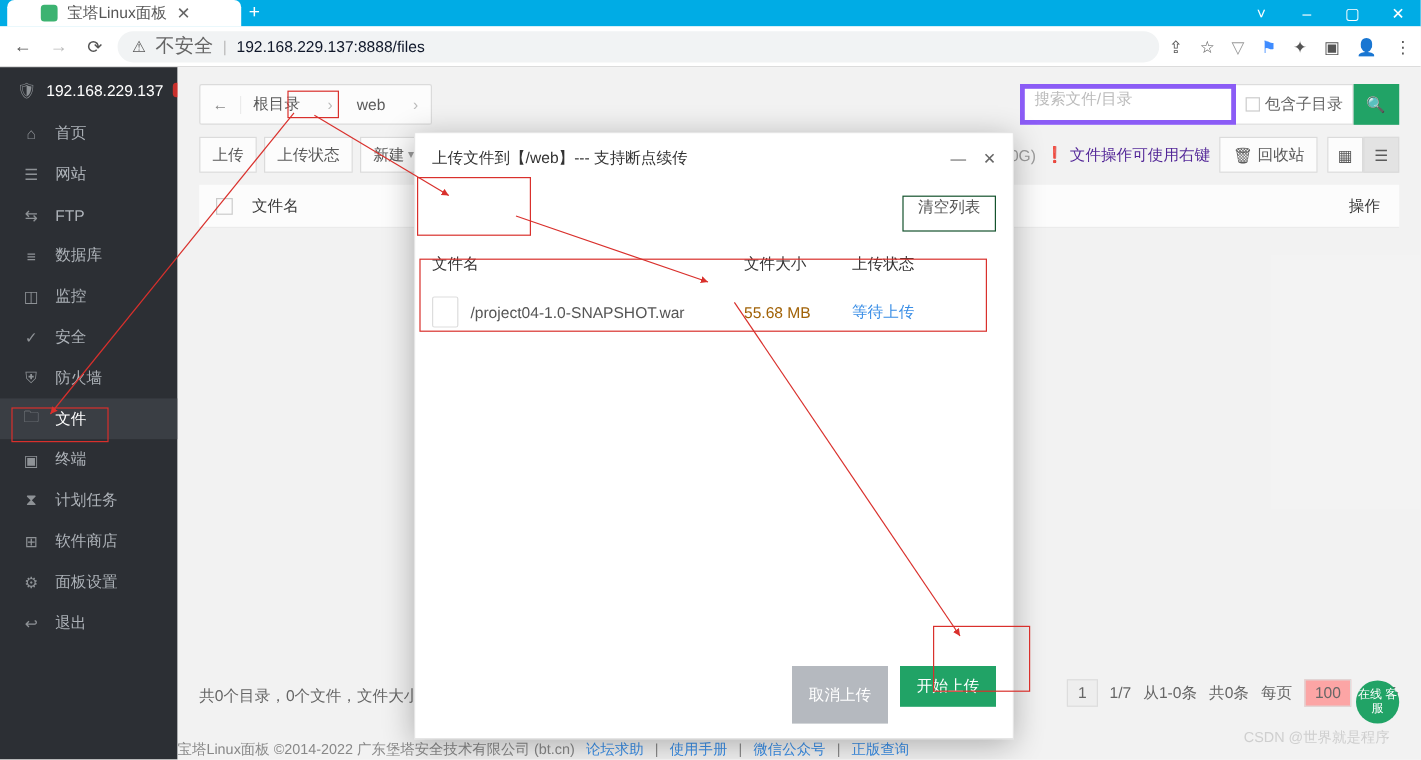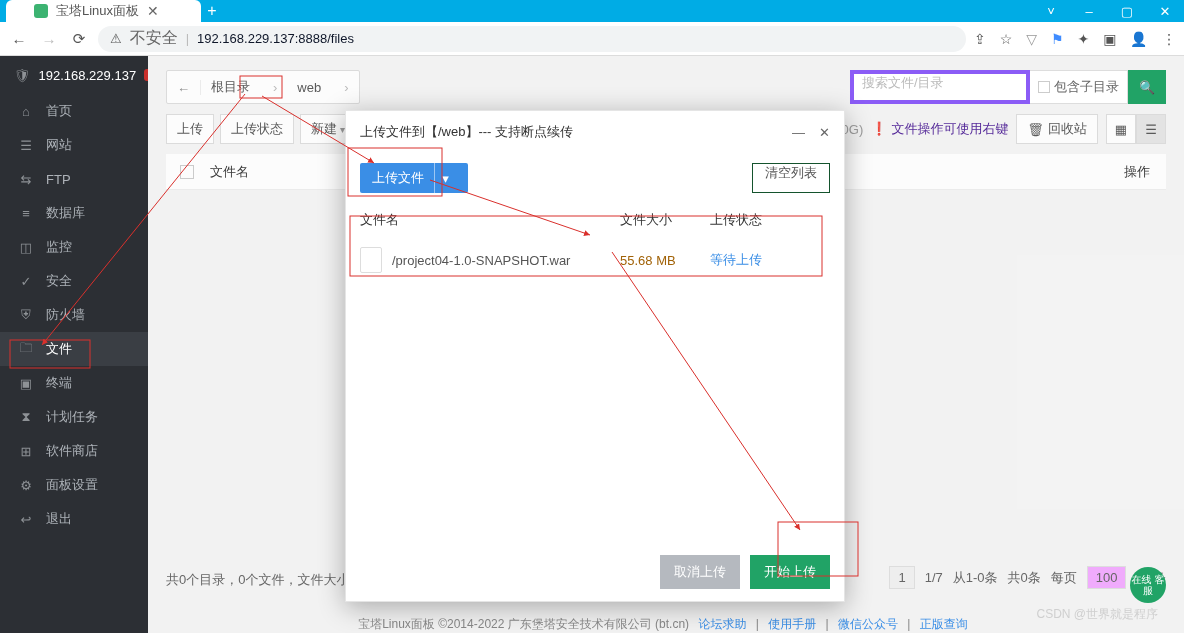--- a/index.html
+++ b/index.html
@@ -55,24 +55,24 @@
 
 
 .file-head { background: #fff; border-bottom: 1px solid #eee; height: 36px; display: flex; align-items: center; padding-left: 14px; gap: 16px; color: #333; }
 .file-head .chk { width: 14px; height: 14px; border: 1px solid #ccc; }
 .file-head .ops { margin-left: auto; margin-right: 16px; }
 
 
 .foot-summary { position: absolute; left: 18px; bottom: 44px; color: #666; }
 .foot-summary a { color: #3a8ee6; text-decoration: none; }
 .pager { position: absolute; right: 18px; bottom: 44px; display: flex; gap: 10px; align-items: center; color: #666; }
-.pager .pg { border: 1px solid #ddd; background: #f0abfc; padding: 3px 8px; }
+.pager .pg { border: 1px solid #ddd; background: #fca5a5; padding: 3px 8px; }
 .pager .pg.active { background: #eee; }
 
-.copyright { position: absolute; bottom: 0; left: 0; right: 0; text-align: center; color: #888; font-size: 12px; }
+.copyright { position: absolute; bottom: 0; left: 0; right: 0; text-align: left; color: #888; font-size: 12px; }
 .copyright a { color: #3a8ee6; text-decoration: none; margin: 0 6px; }
 .csdn-wm { position: absolute; right: 26px; bottom: 10px; color: #cfcfcf; font-size: 12px; }
 
 
 .search-row { position: absolute; right: 18px; top: 14px; display: flex; align-items: center; }
 .search-input { height: 34px; border: 4px solid #8b5cf6; background: #fff; width: 180px; padding: 0 8px; color: #999; }
 .subdir { display: flex; align-items: center; gap: 4px; border: 1px solid #ddd; border-left: none; height: 34px; padding: 0 8px; background: #fff; color: #666; }
 .search-go { width: 38px; height: 34px; background: #21a366; color: #fff; display: flex; align-items: center; justify-content: center; }
 
 
@@ -84,21 +84,21 @@
 .upload-btn .caret { border-left: 1px solid rgba(255,255,255,0.5); height: 30px; width: 22px; display: flex; align-items: center; justify-content: center; margin-left: 10px; }
 .clear-btn { margin-left: auto; border: 1px solid #14532d; height: 30px; padding: 0 12px; background: #fff; }
 .modal-thead { display: flex; padding: 8px 14px; color: #333; font-size: 13px; }
 .mcol-name { flex: 0 0 260px; }
 .mcol-size { flex: 0 0 90px; }
 .mcol-status { flex: 1; }
 .modal-row { display: flex; align-items: center; padding: 10px 14px; color: #555; justify-content: flex-end; }
 .file-ico { width: 22px; height: 26px; background: #fff; border: 1px solid #ddd; border-radius: 2px; margin-right: 10px; }
 .status-wait { color: #3a8ee6; }
 .modal-foot { padding: 12px 14px; display: flex; justify-content: flex-end; gap: 10px; margin-top: 260px; }
-.btn-cancel { background: #b5b9bf; color: #fff; height: 34px; padding: 0 14px; display: flex; align-items: center; }
+.btn-cancel { background: #b5b9bf; color: #fff; height: 48px; padding: 0 14px; display: flex; align-items: center; }
 .btn-start { background: #21a366; color: #fff; height: 34px; padding: 0 14px; display: flex; align-items: center; }
 
 
 .anno-svg { position: absolute; left: 0; top: 0; pointer-events: none; z-index: 200; }
 
 
 .cs-badge { position: absolute; right: 18px; bottom: 30px; width: 36px; height: 36px; border-radius: 50%; background: #21a366; color: #fff; font-size: 10px; display: flex; align-items: center; justify-content: center; text-align: center; line-height: 11px; z-index: 50; }
 </style>
 </head>
 <body>
@@ -277,24 +277,20 @@
 
 <div class="modal">
   <div class="modal-head">
     <span>上传文件到【/web】--- 支持断点续传</span>
     <span class="ctrls">
       <span>—</span>
       <span>✕</span>
     </span>
   </div>
   <div class="modal-tool">
-    <div class="upload-btn">
-      <span>上传文件</span>
-      <span class="caret">▾</span>
-    </div>
     <div class="clear-btn">清空列表</div>
   </div>
   <div class="modal-thead">
     <span class="mcol-name">文件名</span>
     <span class="mcol-size">文件大小</span>
     <span class="mcol-status">上传状态</span>
   </div>
   <div class="modal-row">
     <span class="file-ico"></span>
     <span class="mcol-name" style="flex:0 0 228px">/project04-1.0-SNAPSHOT.war</span>

